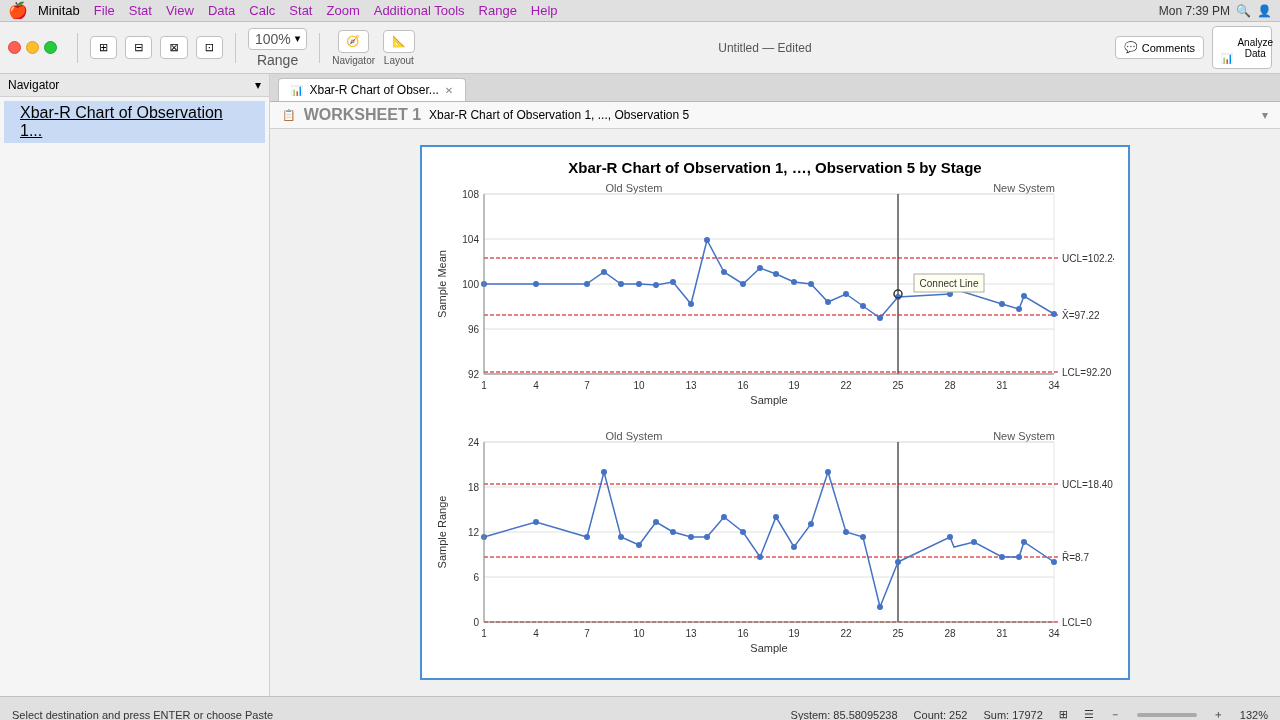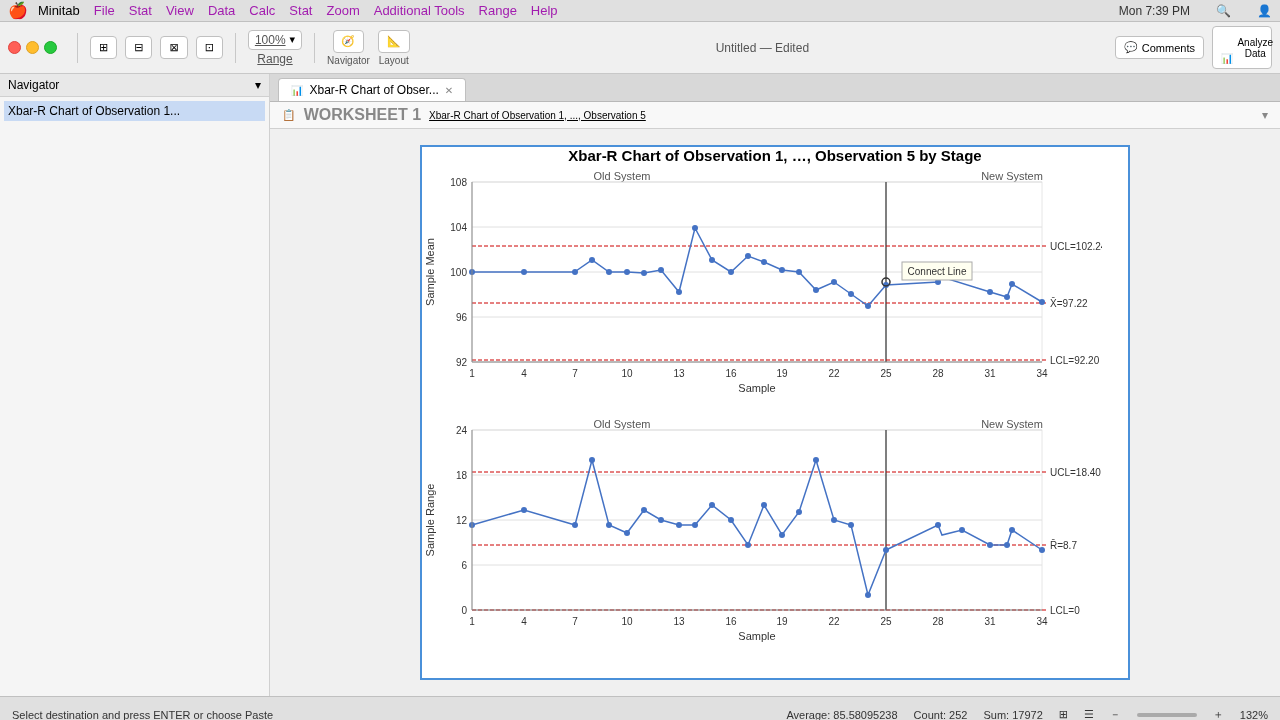--- a/index.html
+++ b/index.html
@@ -1,58 +1,58 @@
 <!DOCTYPE html>
 <html><head>
   <meta charset="utf-8">
   <style>
     * { margin: 0; padding: 0; box-sizing: border-box; }
     body { font-family: -apple-system, BlinkMacSystemFont, 'Helvetica Neue', Arial, sans-serif; background: #e8e8e8; width: 1280px; height: 720px; overflow: hidden; font-size: 12px; }
 
     
     #menubar { background: #e0e0e0; height: 22px; display: flex; align-items: center; padding: 0 8px; border-bottom: 1px solid #c0c0c0; }
     #menubar .menu-item { margin-right: 14px; color: #a21caf; cursor: default; font-size: 13px; }
-    #menubar .right-items { margin-left: auto; display: flex; align-items: center; gap: 26px; font-size: 12px; color: #333; }
+    #menubar .right-items { margin-left: auto; display: flex; align-items: center; gap: 6px; font-size: 12px; color: #333; }
 
     
     #toolbar { background: #f0f0f0; height: 52px; display: flex; align-items: center; padding: 0 8px; border-bottom: 1px solid #c8c8c8; gap: 8px; }
     .toolbar-btn { background: #fff; border: 1px solid #c0c0c0; border-radius: 4px; padding: 4px 8px; cursor: pointer; font-size: 11px; display: flex; align-items: center; gap: 4px; }
     .toolbar-sep { width: 1px; height: 30px; background: #c8c8c8; margin: 0 4px; }
     #toolbar .nav-section { display: flex; flex-direction: column; align-items: center; gap: 2px; }
     #toolbar .nav-section span { font-size: 10px; color: #555; }
     .zoom-section { display: flex; flex-direction: column; align-items: center; gap: 2px; }
-    .zoom-section span { font-size: 12px; color: #555; text-decoration: underline; }
+    .zoom-section span { font-size: 14px; color: #555; }
 
     
     #main { display: flex; height: calc(720px - 22px - 52px - 24px); }
 
     
     #sidebar { width: 270px; background: #f5f5f5; border-right: 1px solid #d0d0d0; display: flex; flex-direction: column; }
     #sidebar-header { background: #e8e8e8; border-bottom: 1px solid #d0d0d0; padding: 4px 8px; display: flex; align-items: center; justify-content: space-between; }
     #sidebar-tree { padding: 4px; }
-    #sidebar-tree .tree-item { padding: 3px 4px; font-size: 12px; cursor: pointer; }
+    #sidebar-tree .tree-item { padding: 3px 16px; font-size: 16px; cursor: pointer; text-decoration: underline; }
     #sidebar-tree .tree-item.selected { background: #c8daf4; }
 
     
     #content { flex: 1; display: flex; flex-direction: column; background: #f0f0f0; }
     
     
     #tabs { background: #d8d8d8; border-bottom: 1px solid #b8b8b8; display: flex; align-items: flex-end; padding: 0 8px; height: 28px; }
     .tab { background: #e8e8e8; border: 1px solid #c0c0c0; border-bottom: none; padding: 4px 12px; cursor: pointer; font-size: 12px; display: flex; align-items: center; gap: 6px; border-radius: 4px 4px 0 0; margin-right: 2px; }
     .tab.active { background: #fff; }
     .tab .close-btn { font-size: 10px; color: #888; cursor: pointer; }
 
     
     #worksheet-area { display: flex; align-items: center; padding: 4px 12px; background: #f8f8f8; border-bottom: 1px solid #d0d0d0; gap: 8px; }
     #worksheet-area .ws-label { font-size: 16px; color: #888; font-weight: bold; }
     #worksheet-area .expand-btn { margin-left: auto; cursor: pointer; color: #888; }
 
     
     #chart-container { flex: 1; padding: 16px; overflow: auto; display: flex; justify-content: center; }
-    #chart-box { background: #fff; border: 2px solid #4a90d9; width: 710px; min-height: 480px; padding: 0; position: relative; }
+    #chart-box { background: #fff; border: 2px solid #4a90d9; width: 710px; min-height: 480px; padding: 12px; position: relative; }
     #chart-title { text-align: center; font-size: 15px; font-weight: bold; color: #000; margin-bottom: 8px; }
 
     
     .chart-panel { position: relative; margin-bottom: 8px; }
     .chart-svg { display: block; }
 
     
     #statusbar { height: 36px; background: #e0e0e0; border-top: 1px solid #c0c0c0; display: flex; align-items: center; padding: 0 12px; font-size: 11px; color: #333; gap: 20px; }
     #statusbar .right-stats { margin-left: auto; display: flex; gap: 16px; align-items: center; }
 
@@ -148,21 +148,21 @@
       <div class="tab active">
         <span style="font-size:10px;">📊</span>
         <span>Xbar-R Chart of Obser...</span>
         <span class="close-btn">✕</span>
       </div>
     </div>
 
     <div id="worksheet-area">
       <span style="font-size:11px;">📋</span>
       <span class="ws-label">WORKSHEET 1</span>
-      <span style="font-size:10px;text-decoration:underline;">Xbar-R Chart of Observation 1, ..., Observation 5</span>
+      <span style="font-size:12px;">Xbar-R Chart of Observation 1, ..., Observation 5</span>
       <span class="expand-btn">▾</span>
     </div>
 
     <div id="chart-container">
       <div id="chart-box">
         <div id="chart-title">Xbar-R Chart of Observation 1, …, Observation 5 by Stage</div>
 
         <div class="chart-panel">
           <svg class="chart-svg" width="680" height="240">
 
@@ -348,21 +348,21 @@
         </div>
       </div>
     </div>
   </div>
 </div>
 
 <div id="statusbar">
   <span>Select destination and press ENTER or choose Paste</span>
   <div class="right-stats">
     <span>
-      <span>Average:</span>
+      <span>System:</span>
       <span>85.58095238</span>
     </span>
     <span>
       <span>Count:</span>
       <span>252</span>
     </span>
     <span>
       <span>Sum:</span>
       <span>17972</span>
     </span>

